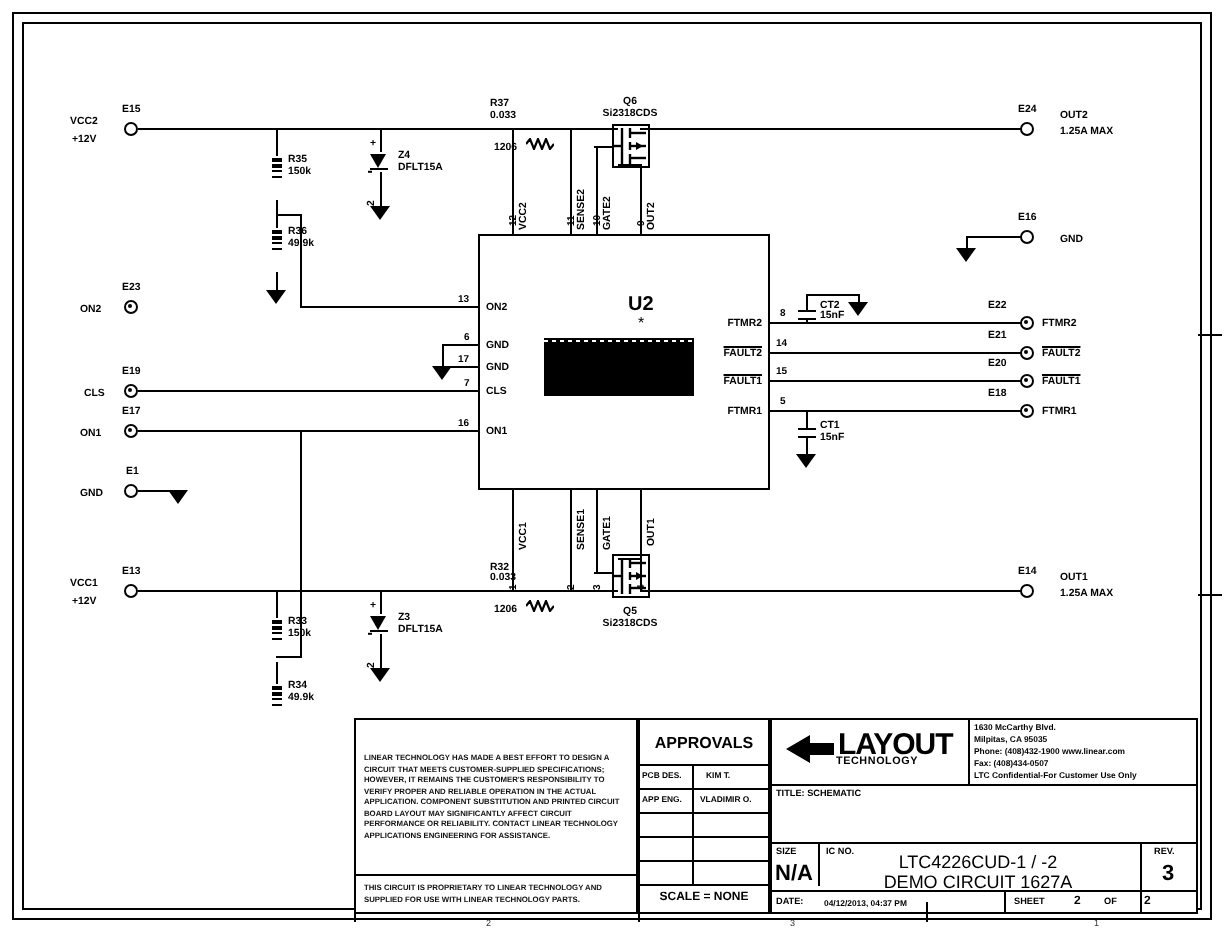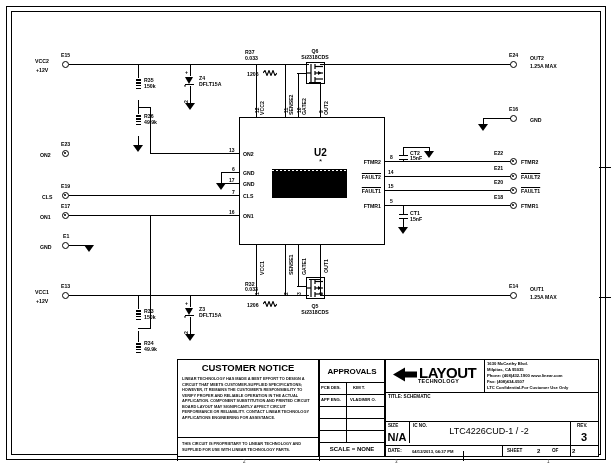--- a/index.html
+++ b/index.html
@@ -353,21 +353,20 @@
   <div class="cap" style="left:392px;top:207px">
         <i></i>
         <i></i>
       </div>
   <div class="lbl" style="left:403px;top:203px">CT1</div>
   <div class="lbl" style="left:403px;top:209px">15nF</div>
   <div class="w v" style="left:396px;top:211px;height:9px"></div>
   <div class="gnd" style="left:391px;top:220px"></div>
 
   <div class="tb" style="left:170px;top:352px;width:142px;height:98px"></div>
-  <div class="notice-h" style="position:absolute;left:170px;top:355px;width:142px">CUSTOMER NOTICE</div>
   <div class="notice-b" style="position:absolute;left:175px;top:369px;width:133px">LINEAR TECHNOLOGY HAS MADE A BEST EFFORT TO DESIGN A CIRCUIT THAT MEETS CUSTOMER-SUPPLIED SPECIFICATIONS; HOWEVER, IT REMAINS THE CUSTOMER'S RESPONSIBILITY TO VERIFY PROPER AND RELIABLE OPERATION IN THE ACTUAL APPLICATION. COMPONENT SUBSTITUTION AND PRINTED CIRCUIT BOARD LAYOUT MAY SIGNIFICANTLY AFFECT CIRCUIT PERFORMANCE OR RELIABILITY. CONTACT LINEAR TECHNOLOGY APPLICATIONS ENGINEERING FOR ASSISTANCE.</div>
   <div class="w h" style="left:170px;top:430px;width:142px"></div>
   <div class="notice-b" style="position:absolute;left:175px;top:434px;width:133px">THIS CIRCUIT IS PROPRIETARY TO LINEAR TECHNOLOGY AND SUPPLIED FOR USE WITH LINEAR TECHNOLOGY PARTS.</div>
 
   <div class="tb" style="left:312px;top:352px;width:66px;height:98px"></div>
   <div class="apph" style="position:absolute;left:312px;top:360px;width:66px">APPROVALS</div>
   <div class="w h" style="left:312px;top:375px;width:66px"></div>
   <div class="w h" style="left:312px;top:387px;width:66px"></div>
   <div class="w h" style="left:312px;top:399px;width:66px"></div>
   <div class="w h" style="left:312px;top:411px;width:66px"></div>
@@ -395,20 +394,21 @@
   <div class="addr" style="position:absolute;left:480px;top:372px">Fax: (408)434-0507</div>
   <div class="addr" style="position:absolute;left:480px;top:378px">LTC Confidential-For Customer Use Only</div>
   <div class="w v" style="left:477px;top:352px;height:33px"></div>
   <div class="w h" style="left:378px;top:385px;width:214px"></div>
   <div class="ttl-small" style="position:absolute;left:381px;top:387px">TITLE: SCHEMATIC</div>
   <div class="w h" style="left:378px;top:414px;width:214px"></div>
   <div class="ttl-small" style="position:absolute;left:381px;top:416px">SIZE</div>
   <div style="position:absolute;left:379px;top:424px;width:22px;text-align:center;font-size:11px;font-weight:bold">N/A</div>
   <div class="ttl-small" style="position:absolute;left:406px;top:416px">IC NO.</div>
   <div class="pn" style="position:absolute;left:402px;top:419px;width:160px">LTC4226CUD-1 / -2</div>
+  <div class="pn" style="position:absolute;left:402px;top:429px;width:160px">DEMO CIRCUIT 1627A</div>
   <div class="ttl-small" style="position:absolute;left:570px;top:416px">REV.</div>
   <div class="rev" style="position:absolute;left:564px;top:424px;width:26px">3</div>
   <div class="w v" style="left:402px;top:414px;height:22px"></div>
   <div class="w v" style="left:563px;top:414px;height:36px"></div>
   <div class="w h" style="left:378px;top:438px;width:214px"></div>
   <div class="ttl-small" style="position:absolute;left:381px;top:441px">DATE:</div>
   <div class="appc" style="position:absolute;left:405px;top:442px">04/12/2013, 04:37 PM</div>
   <div class="w v" style="left:495px;top:438px;height:12px"></div>
   <div class="ttl-small" style="position:absolute;left:500px;top:441px">SHEET</div>
   <div class="ttl-small" style="position:absolute;left:530px;top:441px;font-size:6px">2</div>

